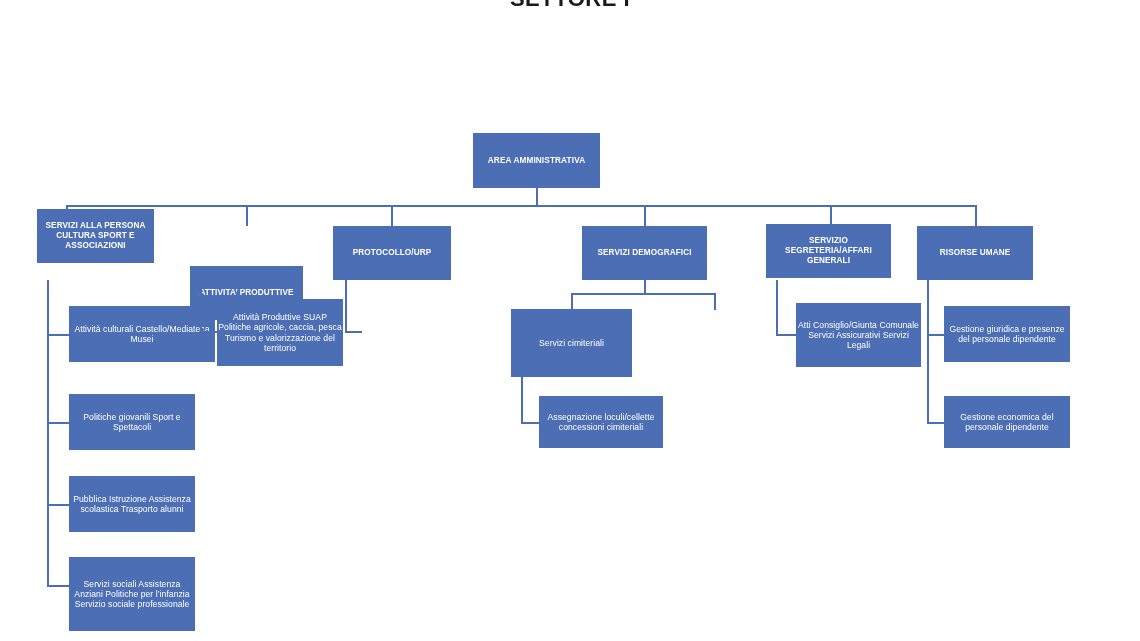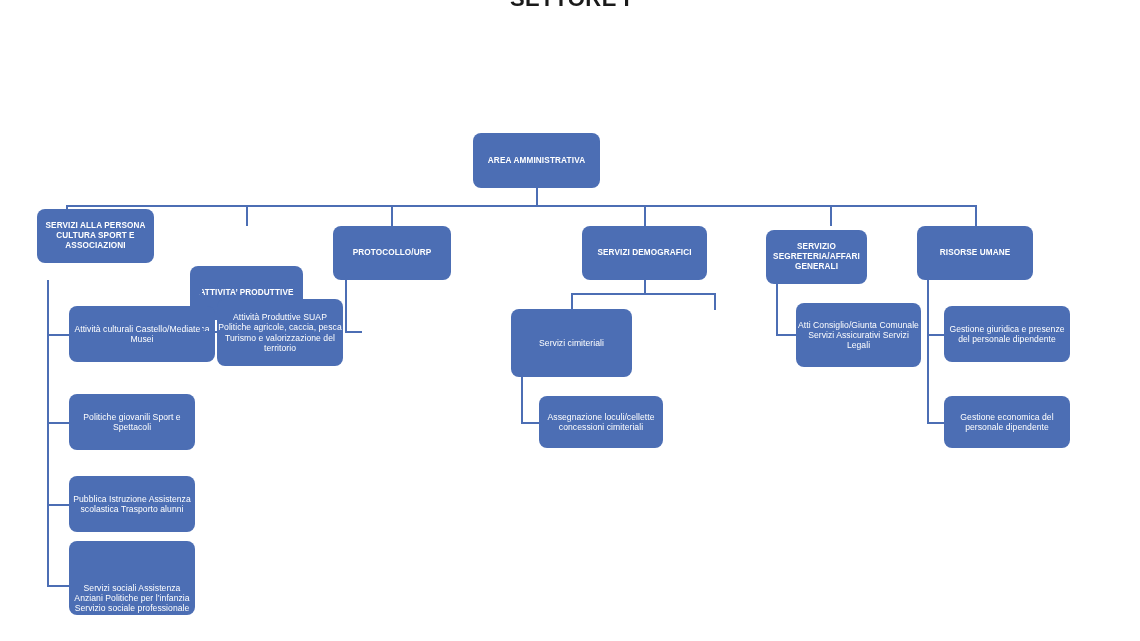--- a/index.html
+++ b/index.html
@@ -36,21 +36,20 @@
     position: absolute;
     background: #4c6eb4;
     color: #ffffff;
     display: flex;
     align-items: center;
     justify-content: center;
     text-align: center;
     line-height: 1.18;
     padding: 2px 1px;
     overflow: visible;
-    border-radius: 8px;
   }
   .node .label { display: block; width: 100%; }
 
   .lvl0 {
     font-size: 8.2px;
     font-weight: 700;
     letter-spacing: 0.15px;
   }
   .lvl1 {
     font-size: 8.2px;
@@ -102,21 +101,21 @@
   </div>
 
   <div class="node lvl1" style="left:333px; top:226px; width:118px; height:54px;">
     <span class="label">PROTOCOLLO/URP</span>
   </div>
 
   <div class="node lvl1" style="left:582px; top:226px; width:125px; height:54px;">
     <span class="label">SERVIZI DEMOGRAFICI</span>
   </div>
 
-  <div class="node lvl1" style="left:766px; top:230px; width:101px; height:54px;">
+  <div class="node lvl1" style="left:766px; top:224px; width:125px; height:54px;">
     <span class="label">SERVIZIO SEGRETERIA/AFFARI GENERALI</span>
   </div>
 
   <div class="node lvl1" style="left:917px; top:226px; width:116px; height:54px;">
     <span class="label">RISORSE UMANE</span>
   </div>
 
   <div class="conn v" style="left:47px; top:280px; height:306px;"></div>
 
   <div class="conn h" style="left:47px; top:334px; width:22px;"></div>
@@ -128,21 +127,21 @@
   <div class="node lvl2" style="left:69px; top:394px; width:126px; height:56px;">
     <span class="label">Politiche giovanili  Sport e Spettacoli</span>
   </div>
 
   <div class="conn h" style="left:47px; top:504px; width:22px;"></div>
   <div class="node lvl2" style="left:69px; top:476px; width:126px; height:56px;">
     <span class="label">Pubblica Istruzione  Assistenza scolastica  Trasporto alunni</span>
   </div>
 
   <div class="conn h" style="left:47px; top:585px; width:22px;"></div>
-  <div class="node lvl2" style="left:69px; top:541px; width:126px; height:74px;align-items:flex-end;">
+  <div class="node lvl2" style="left:69px; top:557px; width:126px; height:74px;">
     <span class="label">Servizi sociali Assistenza Anziani Politiche per l’infanzia Servizio sociale professionale</span>
   </div>
 
   <div class="conn v" style="left:200px; top:280px; height:52px;"></div>
   <div class="conn h" style="left:200px; top:331px; width:17px;"></div>
   <div class="node lvl2" style="left:217px; top:299px; width:126px; height:67px;">
     <span class="label">Attività Produttive  SUAP Politiche agricole, caccia, pesca Turismo e valorizzazione del territorio</span>
   </div>
 
   <div class="conn v" style="left:345px; top:280px; height:52px;"></div>

